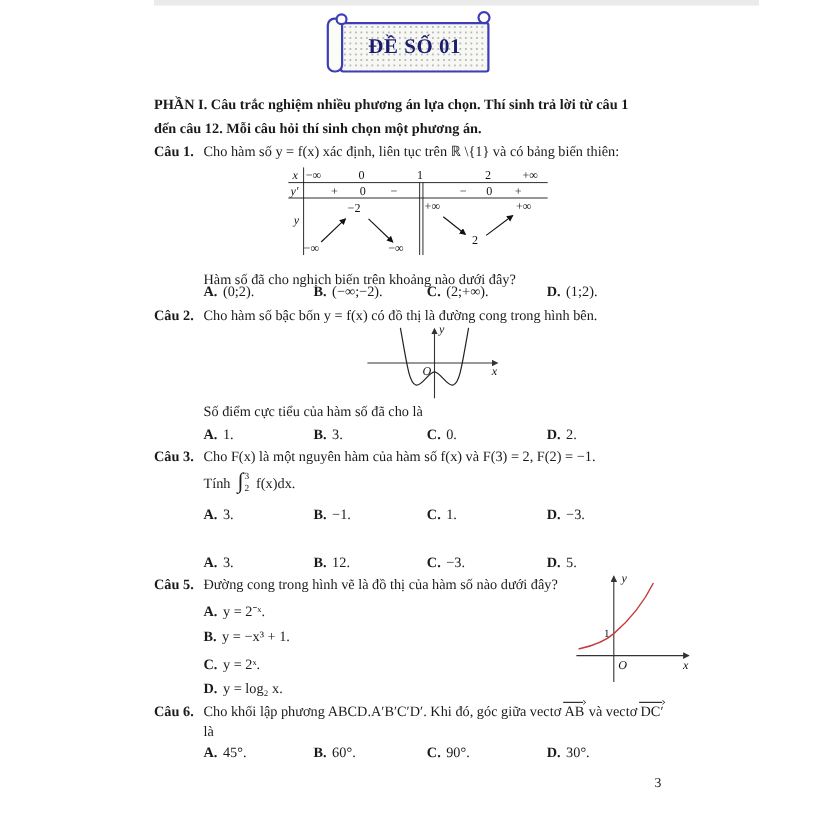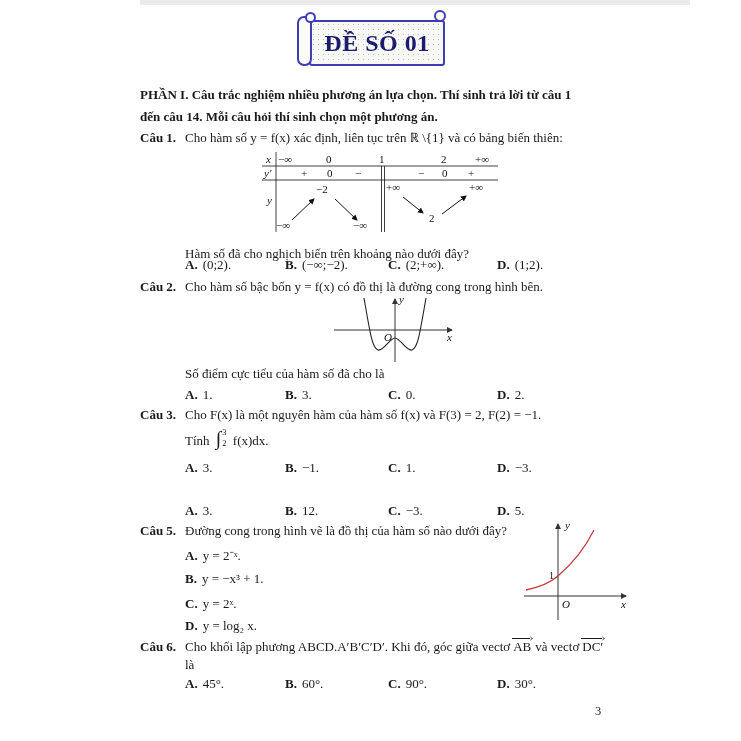--- a/index.html
+++ b/index.html
@@ -20,21 +20,21 @@
   .banner { position:absolute; left:297px; top:13px; width:150px; height:52px; }
   .banner .plate {
     position:absolute; left:12px; top:7px; width:132px; height:42px;
     border:2px solid #3d3db6; border-radius:3px;
     background-color:#f7f7f3;
     background-image:radial-gradient(circle, #b9b9b9 0.7px, transparent 0.9px);
     background-size:5px 5px;
     display:flex; align-items:center; justify-content:center;
   }
   .banner .title {
-    font-size:24px; font-weight:bold; color:#1c1c6e; letter-spacing:0.5px;
+    font-size:19px; font-weight:bold; color:#1c1c6e; letter-spacing:0.5px;
   }
   .banner .roll {
     position:absolute; left:0; top:3px; width:11px; height:46px;
     border:2px solid #3d3db6; border-radius:7px; background:#fbfbf8; z-index:2;
   }
   .banner .curl-left {
     position:absolute; left:8px; top:-1px; width:7px; height:7px;
     border:2px solid #3d3db6; border-radius:50%; background:#ffffff; z-index:3;
   }
   .banner .curl-right {
@@ -69,21 +69,21 @@
   <div class="banner">
     <div class="plate">
       <span class="title">ĐỀ SỐ 01</span>
     </div>
     <div class="roll"></div>
     <div class="curl-left"></div>
     <div class="curl-right"></div>
   </div>
 
   <div class="line bold" style="left:140px; top:87px">PHẦN I. Câu trắc nghiệm nhiều phương án lựa chọn. Thí sinh trả lời từ câu 1</div>
-  <div class="line bold" style="left:140px; top:109px">đến câu 14. Mỗi câu hỏi thí sinh chọn một phương án.</div>
+  <div class="line bold" style="left:140px; top:109px">đến câu 12. Mỗi câu hỏi thí sinh chọn một phương án.</div>
 
   <div class="line" style="left:140px; top:130px">
     <b class="qkey">Câu 1.</b><span>Cho hàm số y = f(x) xác định, liên tục trên ℝ \{1} và có bảng biến thiên:</span>
   </div>
 
   <svg class="abs" style="left:262px; top:152px" width="236" height="80" viewBox="0 0 236 80">
     <defs>
       <marker id="ar1" markerWidth="7" markerHeight="7" refX="5" refY="3" orient="auto">
         <path d="M0,0 L6,3 L0,6 Z" fill="#111"></path>
       </marker>

